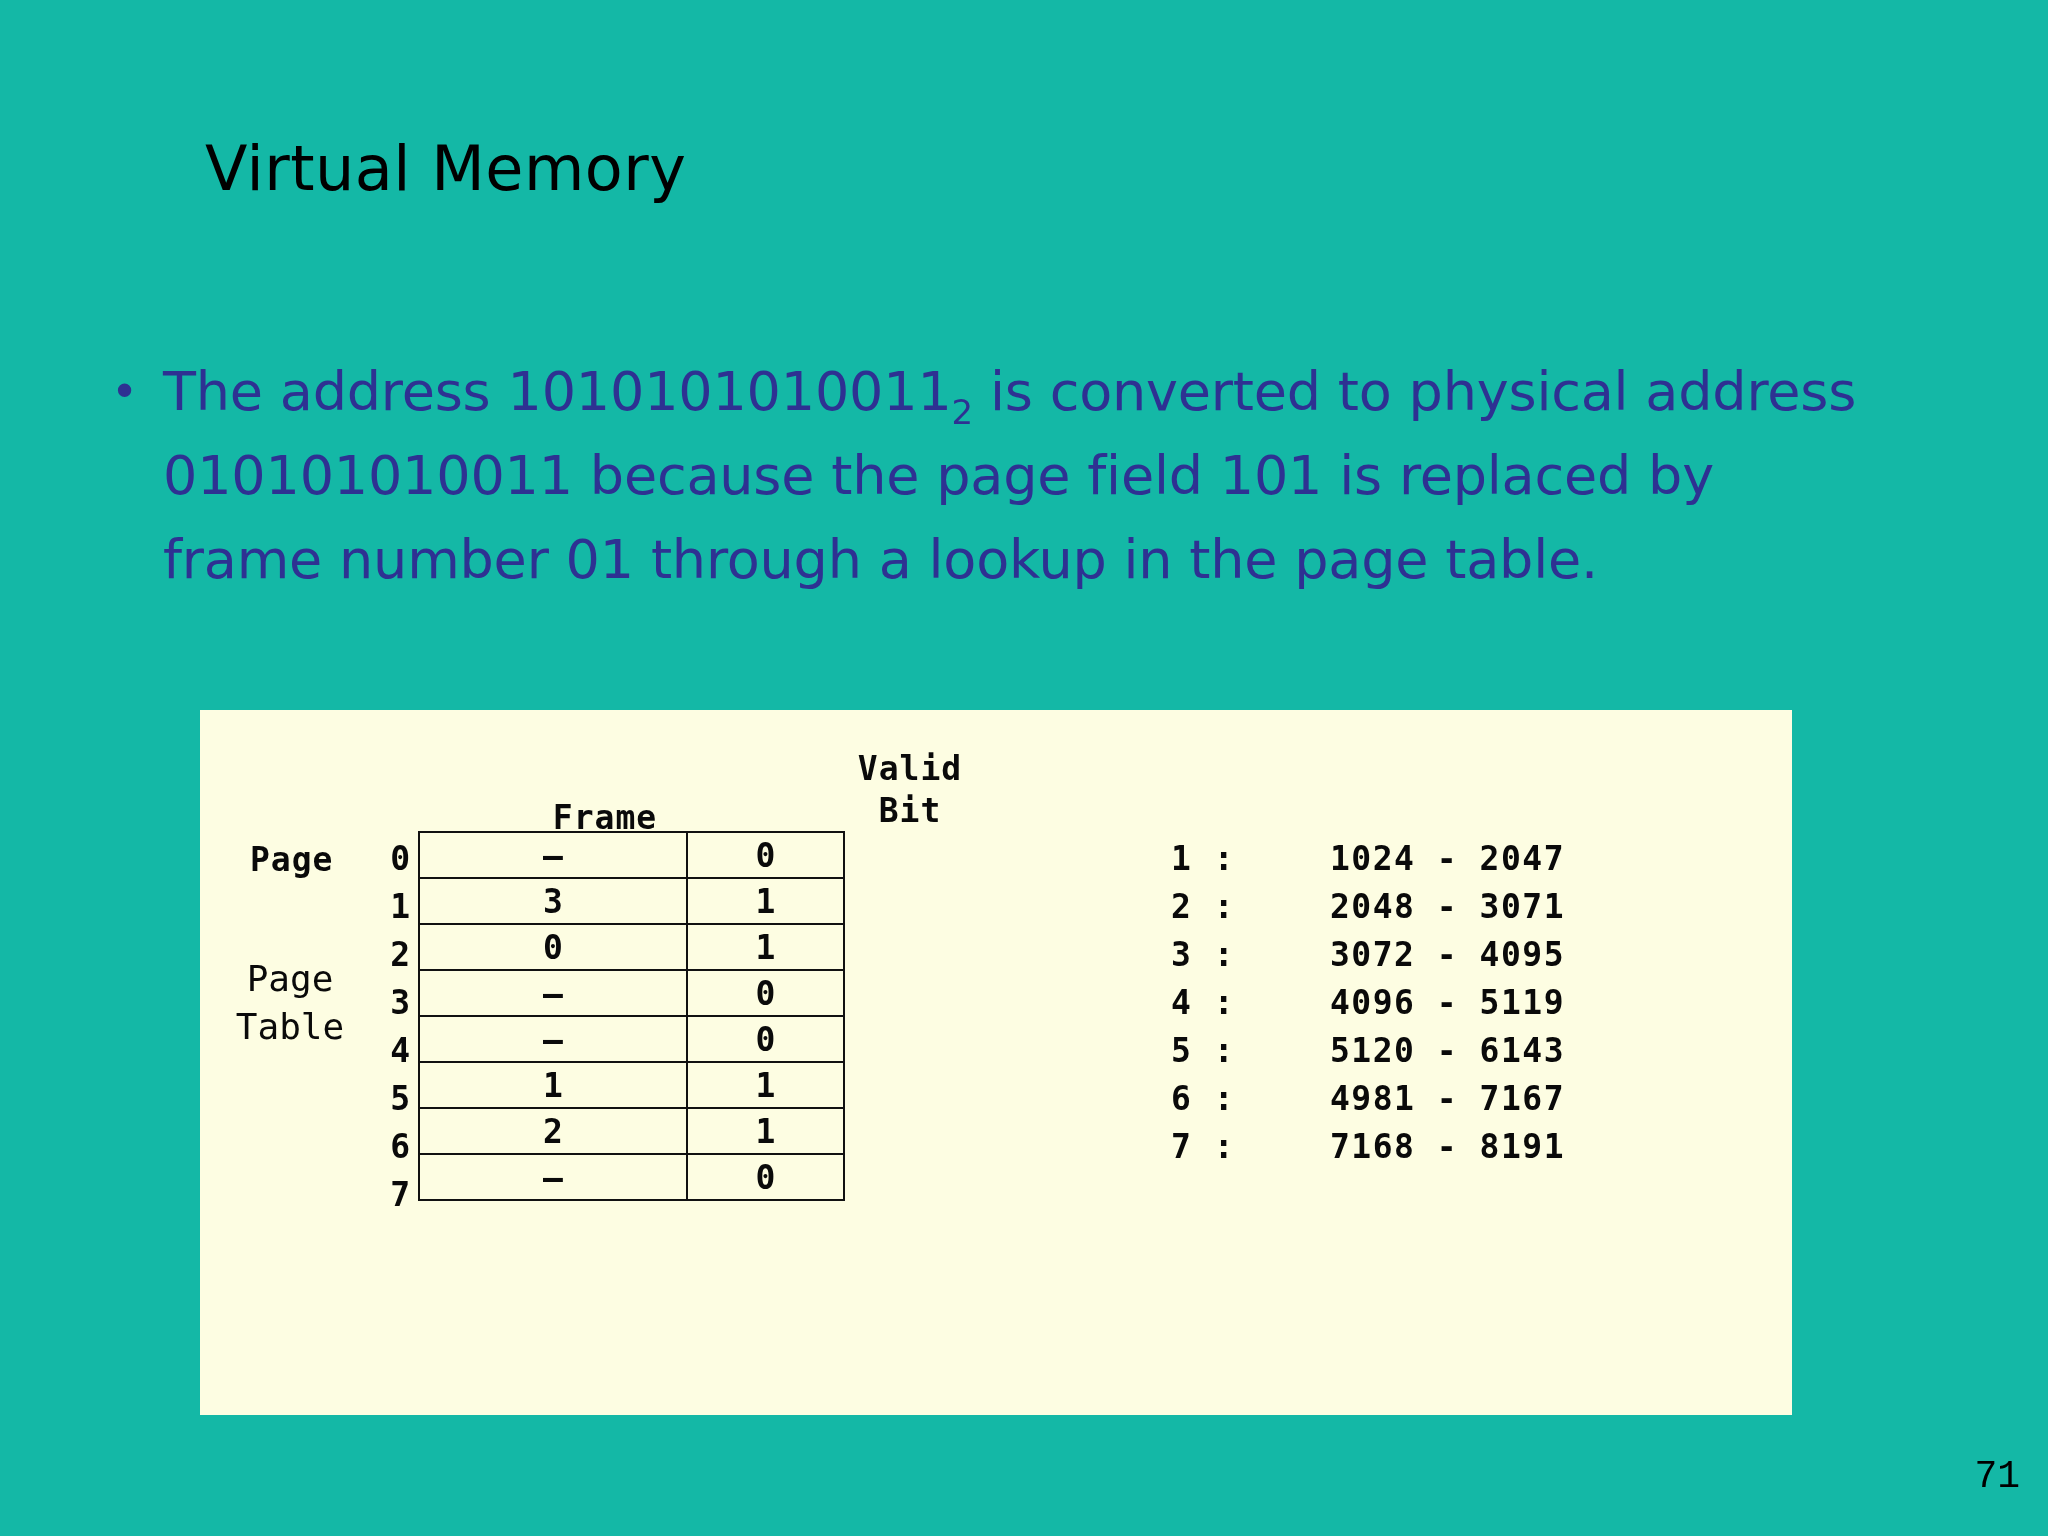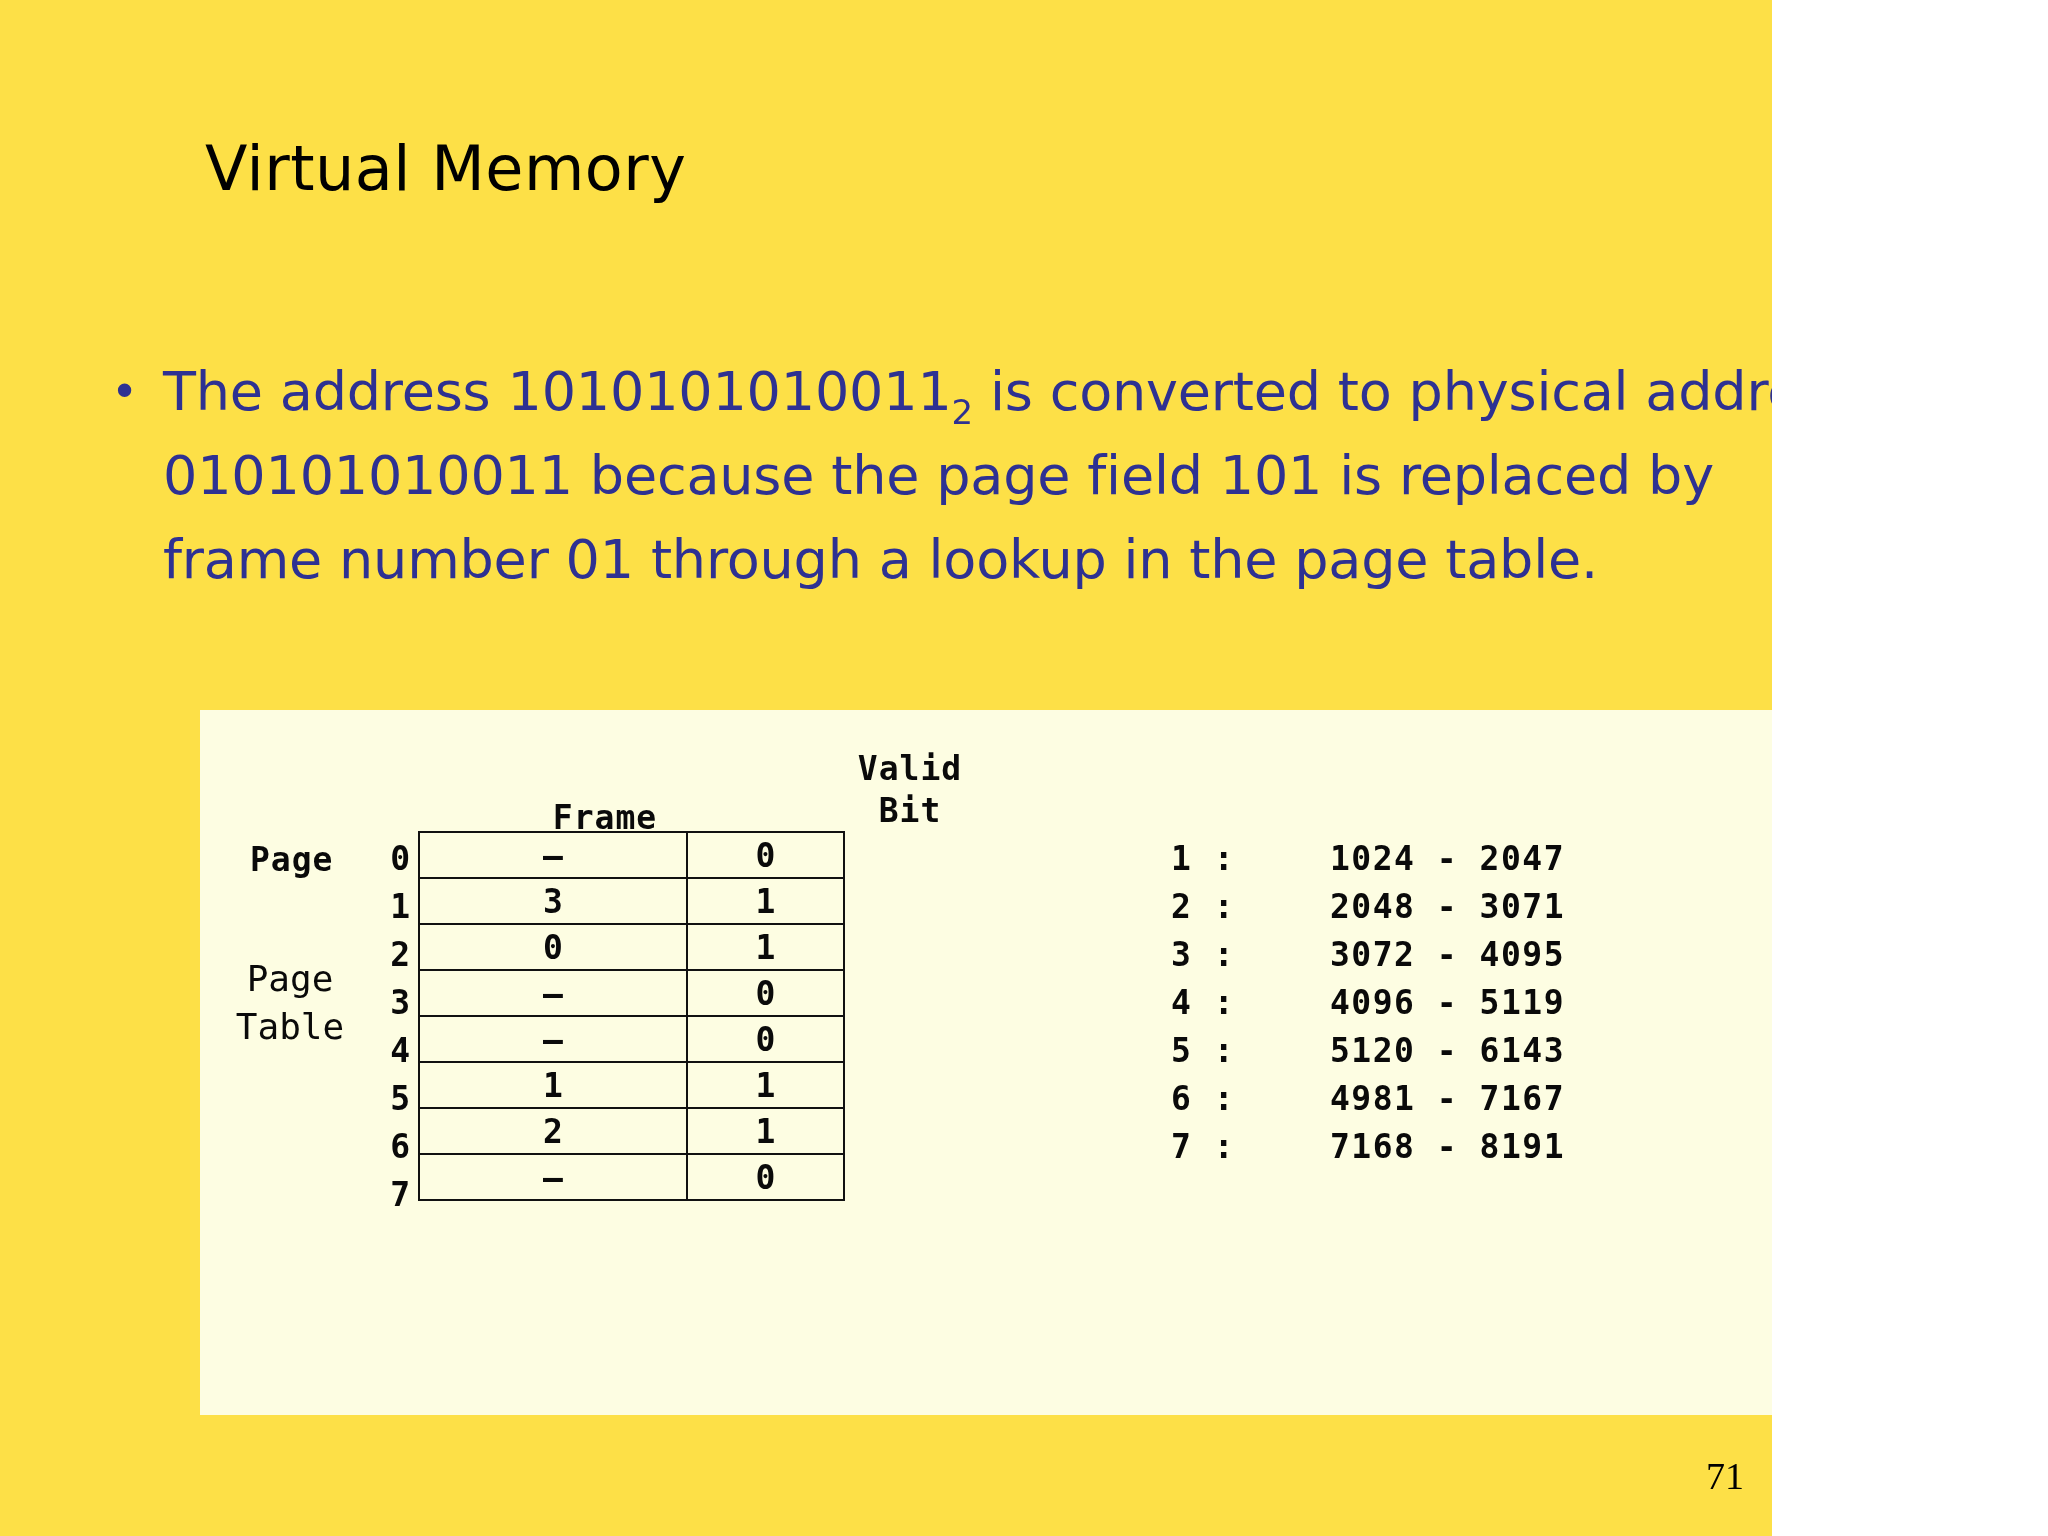--- a/index.html
+++ b/index.html
@@ -2,23 +2,23 @@
 <html><head>
 <meta charset="utf-8">
 <style>
   html, body {
     margin: 0;
     padding: 0;
     background: #ffffff;
   }
   #slide {
     position: relative;
-    width: 1772px;
+    width: 2048px;
     height: 1536px;
-    background: #fde047;
+    background: #14b8a6;
     overflow: hidden;
     font-family: "DejaVu Sans", sans-serif;
   }
 
   
   #slide-title {
     position: absolute;
     left: 205px;
     top: 132px;
     font-family: "DejaVu Sans", sans-serif;
@@ -180,21 +180,21 @@
     letter-spacing: 1.5px;
   }
   .addr-label { display: inline-block; width: 200px; text-align: right; }
   .addr-range { display: inline-block; width: 330px; text-align: right; }
 
   
   #page-number {
     position: absolute;
     right: 28px;
     bottom: 38px;
-    font-family: Liberation Serif, serif;
+    font-family: Liberation Mono, monospace;
     font-size: 38px;
     color: #000000;
   }
 </style>
 </head>
 <body>
 
 <div id="slide">
 
   <div id="slide-title">Virtual Memory</div>

